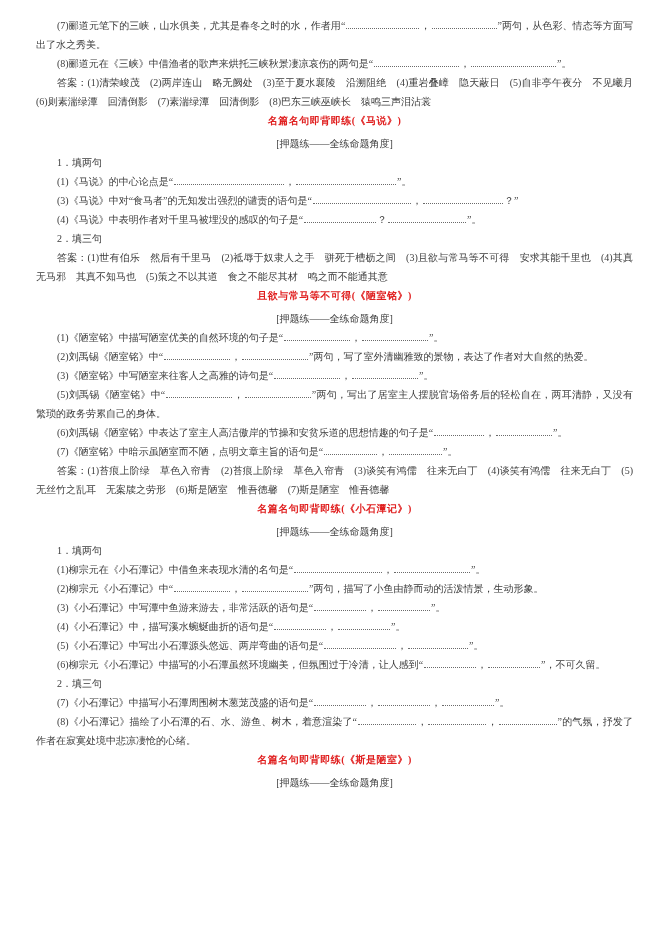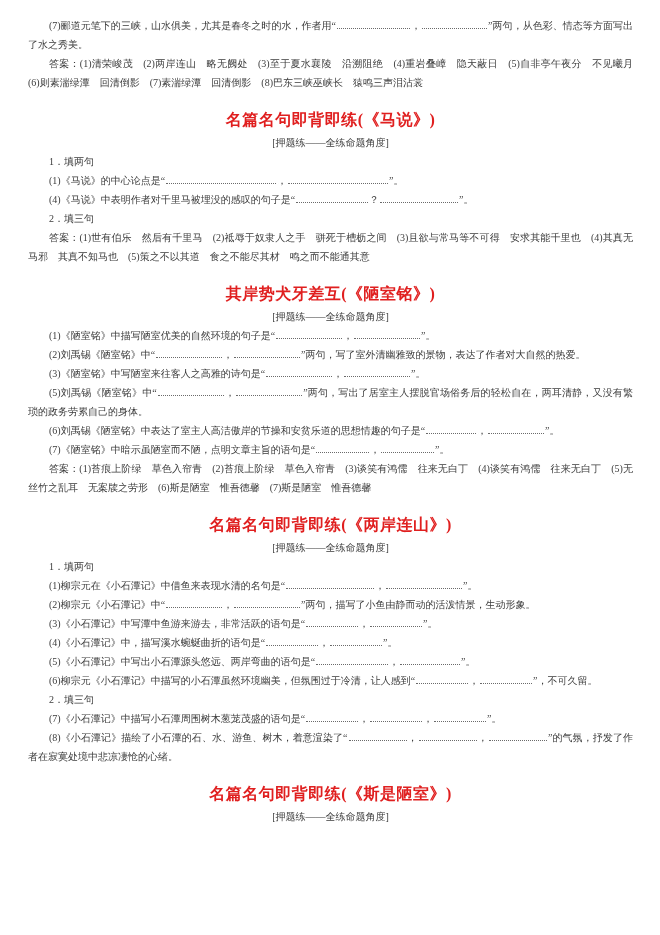--- a/index.html
+++ b/index.html
@@ -7,85 +7,87 @@
     --ink:#3b3b3b;
     --paper:#ffffff;
   }
   html,body{margin:0;padding:0;}
   body{
     width:660px;height:935px;overflow:hidden;
     background:var(--paper);
     color:var(--ink);
     font-family:"Liberation Serif","DejaVu Serif",serif;
   }
-  #doc{padding:16px 27px 0 28px;}
+  #doc{padding:16px 27px 0 36px;}
   section{margin:0;}
   .para{
     margin:0;
     font-size:10px;
     line-height:19px;
     text-indent:21px;
     text-align:justify;
     word-break:break-all;
   }
   .blank{
     display:inline-block;
     border-bottom:1px dotted #6a6a6a;
     height:9px;
     margin:0 1px;
     vertical-align:baseline;
   }
   .section-heading{
-    font-size:16px;
+    font-size:10px;
     line-height:20px;
     font-weight:700;
     color:var(--accent);
     text-align:center;
     letter-spacing:0.5px;
-    margin:18px 0 3px;
+    margin:0 0 3px;
   }
   .section-subtitle{
     font-size:10px;
     line-height:19px;
     text-align:center;
     text-indent:0;
     margin:0;
     color:var(--ink);
   }
 </style>
 </head>
 <body>
 
 <main id="doc">
     <section>
       <p class="para question">(7)郦道元笔下的三峡，山水俱美，尤其是春冬之时的水，作者用“<span class="blank" style="width: 73px;"></span>，<span class="blank" style="width: 65px;"></span>”两句，从色彩、情态等方面写出了水之秀美。</p>
+      <p class="para question">(8)郦道元在《三峡》中借渔者的歌声来烘托三峡秋景凄凉哀伤的两句是“<span class="blank" style="width: 85px;"></span>，<span class="blank" style="width: 85px;"></span>”。</p>
       <p class="para answer">答案：(1)清荣峻茂　(2)两岸连山　略无阙处　(3)至于夏水襄陵　沿溯阻绝　(4)重岩叠嶂　隐天蔽日　(5)自非亭午夜分　不见曦月　(6)则素湍绿潭　回清倒影　(7)素湍绿潭　回清倒影　(8)巴东三峡巫峡长　猿鸣三声泪沾裳</p>
     </section>
     <section>
       <h2 class="section-heading">名篇名句即背即练(《马说》)</h2>
       <p class="para section-subtitle">[押题练——全练命题角度]</p>
       <p class="para label">1．填两句</p>
       <p class="para question">(1)《马说》的中心论点是“<span class="blank" style="width: 110px;"></span>，<span class="blank" style="width: 100px;"></span>”。</p>
+      <p class="para question">(3)《马说》中对“食马者”的无知发出强烈的谴责的语句是“<span class="blank" style="width: 98px;"></span>，<span class="blank" style="width: 80px;"></span>？”</p>
       <p class="para question">(4)《马说》中表明作者对千里马被埋没的感叹的句子是“<span class="blank" style="width: 72px;"></span>？<span class="blank" style="width: 78px;"></span>”。</p>
       <p class="para label">2．填三句</p>
       <p class="para answer">答案：(1)世有伯乐　然后有千里马　(2)祗辱于奴隶人之手　骈死于槽枥之间　(3)且欲与常马等不可得　安求其能千里也　(4)其真无马邪　其真不知马也　(5)策之不以其道　食之不能尽其材　鸣之而不能通其意</p>
     </section>
     <section>
-      <h2 class="section-heading">其岸势犬牙差互(《陋室铭》)</h2>
+      <h2 class="section-heading">且欲与常马等不可得(《陋室铭》)</h2>
       <p class="para section-subtitle">[押题练——全练命题角度]</p>
       <p class="para question">(1)《陋室铭》中描写陋室优美的自然环境的句子是“<span class="blank" style="width: 66px;"></span>，<span class="blank" style="width: 66px;"></span>”。</p>
       <p class="para question">(2)刘禹锡《陋室铭》中“<span class="blank" style="width: 66px;"></span>，<span class="blank" style="width: 66px;"></span>”两句，写了室外清幽雅致的景物，表达了作者对大自然的热爱。</p>
       <p class="para question">(3)《陋室铭》中写陋室来往客人之高雅的诗句是“<span class="blank" style="width: 66px;"></span>，<span class="blank" style="width: 66px;"></span>”。</p>
       <p class="para question">(5)刘禹锡《陋室铭》中“<span class="blank" style="width: 66px;"></span>，<span class="blank" style="width: 66px;"></span>”两句，写出了居室主人摆脱官场俗务后的轻松自在，两耳清静，又没有繁琐的政务劳累自己的身体。</p>
       <p class="para question">(6)刘禹锡《陋室铭》中表达了室主人高洁傲岸的节操和安贫乐道的思想情趣的句子是“<span class="blank" style="width: 50px;"></span>，<span class="blank" style="width: 56px;"></span>”。</p>
       <p class="para question">(7)《陋室铭》中暗示虽陋室而不陋，点明文章主旨的语句是“<span class="blank" style="width: 53px;"></span>，<span class="blank" style="width: 53px;"></span>”。</p>
       <p class="para answer">答案：(1)苔痕上阶绿　草色入帘青　(2)苔痕上阶绿　草色入帘青　(3)谈笑有鸿儒　往来无白丁　(4)谈笑有鸿儒　往来无白丁　(5)无丝竹之乱耳　无案牍之劳形　(6)斯是陋室　惟吾德馨　(7)斯是陋室　惟吾德馨</p>
     </section>
     <section>
-      <h2 class="section-heading">名篇名句即背即练(《两岸连山》)</h2>
+      <h2 class="section-heading">名篇名句即背即练(《小石潭记》)</h2>
       <p class="para section-subtitle">[押题练——全练命题角度]</p>
       <p class="para label">1．填两句</p>
       <p class="para question">(1)柳宗元在《小石潭记》中借鱼来表现水清的名句是“<span class="blank" style="width: 88px;"></span>，<span class="blank" style="width: 76px;"></span>”。</p>
       <p class="para question">(2)柳宗元《小石潭记》中“<span class="blank" style="width: 56px;"></span>，<span class="blank" style="width: 66px;"></span>”两句，描写了小鱼由静而动的活泼情景，生动形象。</p>
       <p class="para question">(3)《小石潭记》中写潭中鱼游来游去，非常活跃的语句是“<span class="blank" style="width: 52px;"></span>，<span class="blank" style="width: 52px;"></span>”。</p>
       <p class="para question">(4)《小石潭记》中，描写溪水蜿蜒曲折的语句是“<span class="blank" style="width: 52px;"></span>，<span class="blank" style="width: 52px;"></span>”。</p>
       <p class="para question">(5)《小石潭记》中写出小石潭源头悠远、两岸弯曲的语句是“<span class="blank" style="width: 72px;"></span>，<span class="blank" style="width: 60px;"></span>”。</p>
       <p class="para question">(6)柳宗元《小石潭记》中描写的小石潭虽然环境幽美，但氛围过于冷清，让人感到“<span class="blank" style="width: 52px;"></span>，<span class="blank" style="width: 52px;"></span>”，不可久留。</p>
       <p class="para label">2．填三句</p>
       <p class="para question">(7)《小石潭记》中描写小石潭周围树木葱茏茂盛的语句是“<span class="blank" style="width: 52px;"></span>，<span class="blank" style="width: 52px;"></span>，<span class="blank" style="width: 52px;"></span>”。</p>

